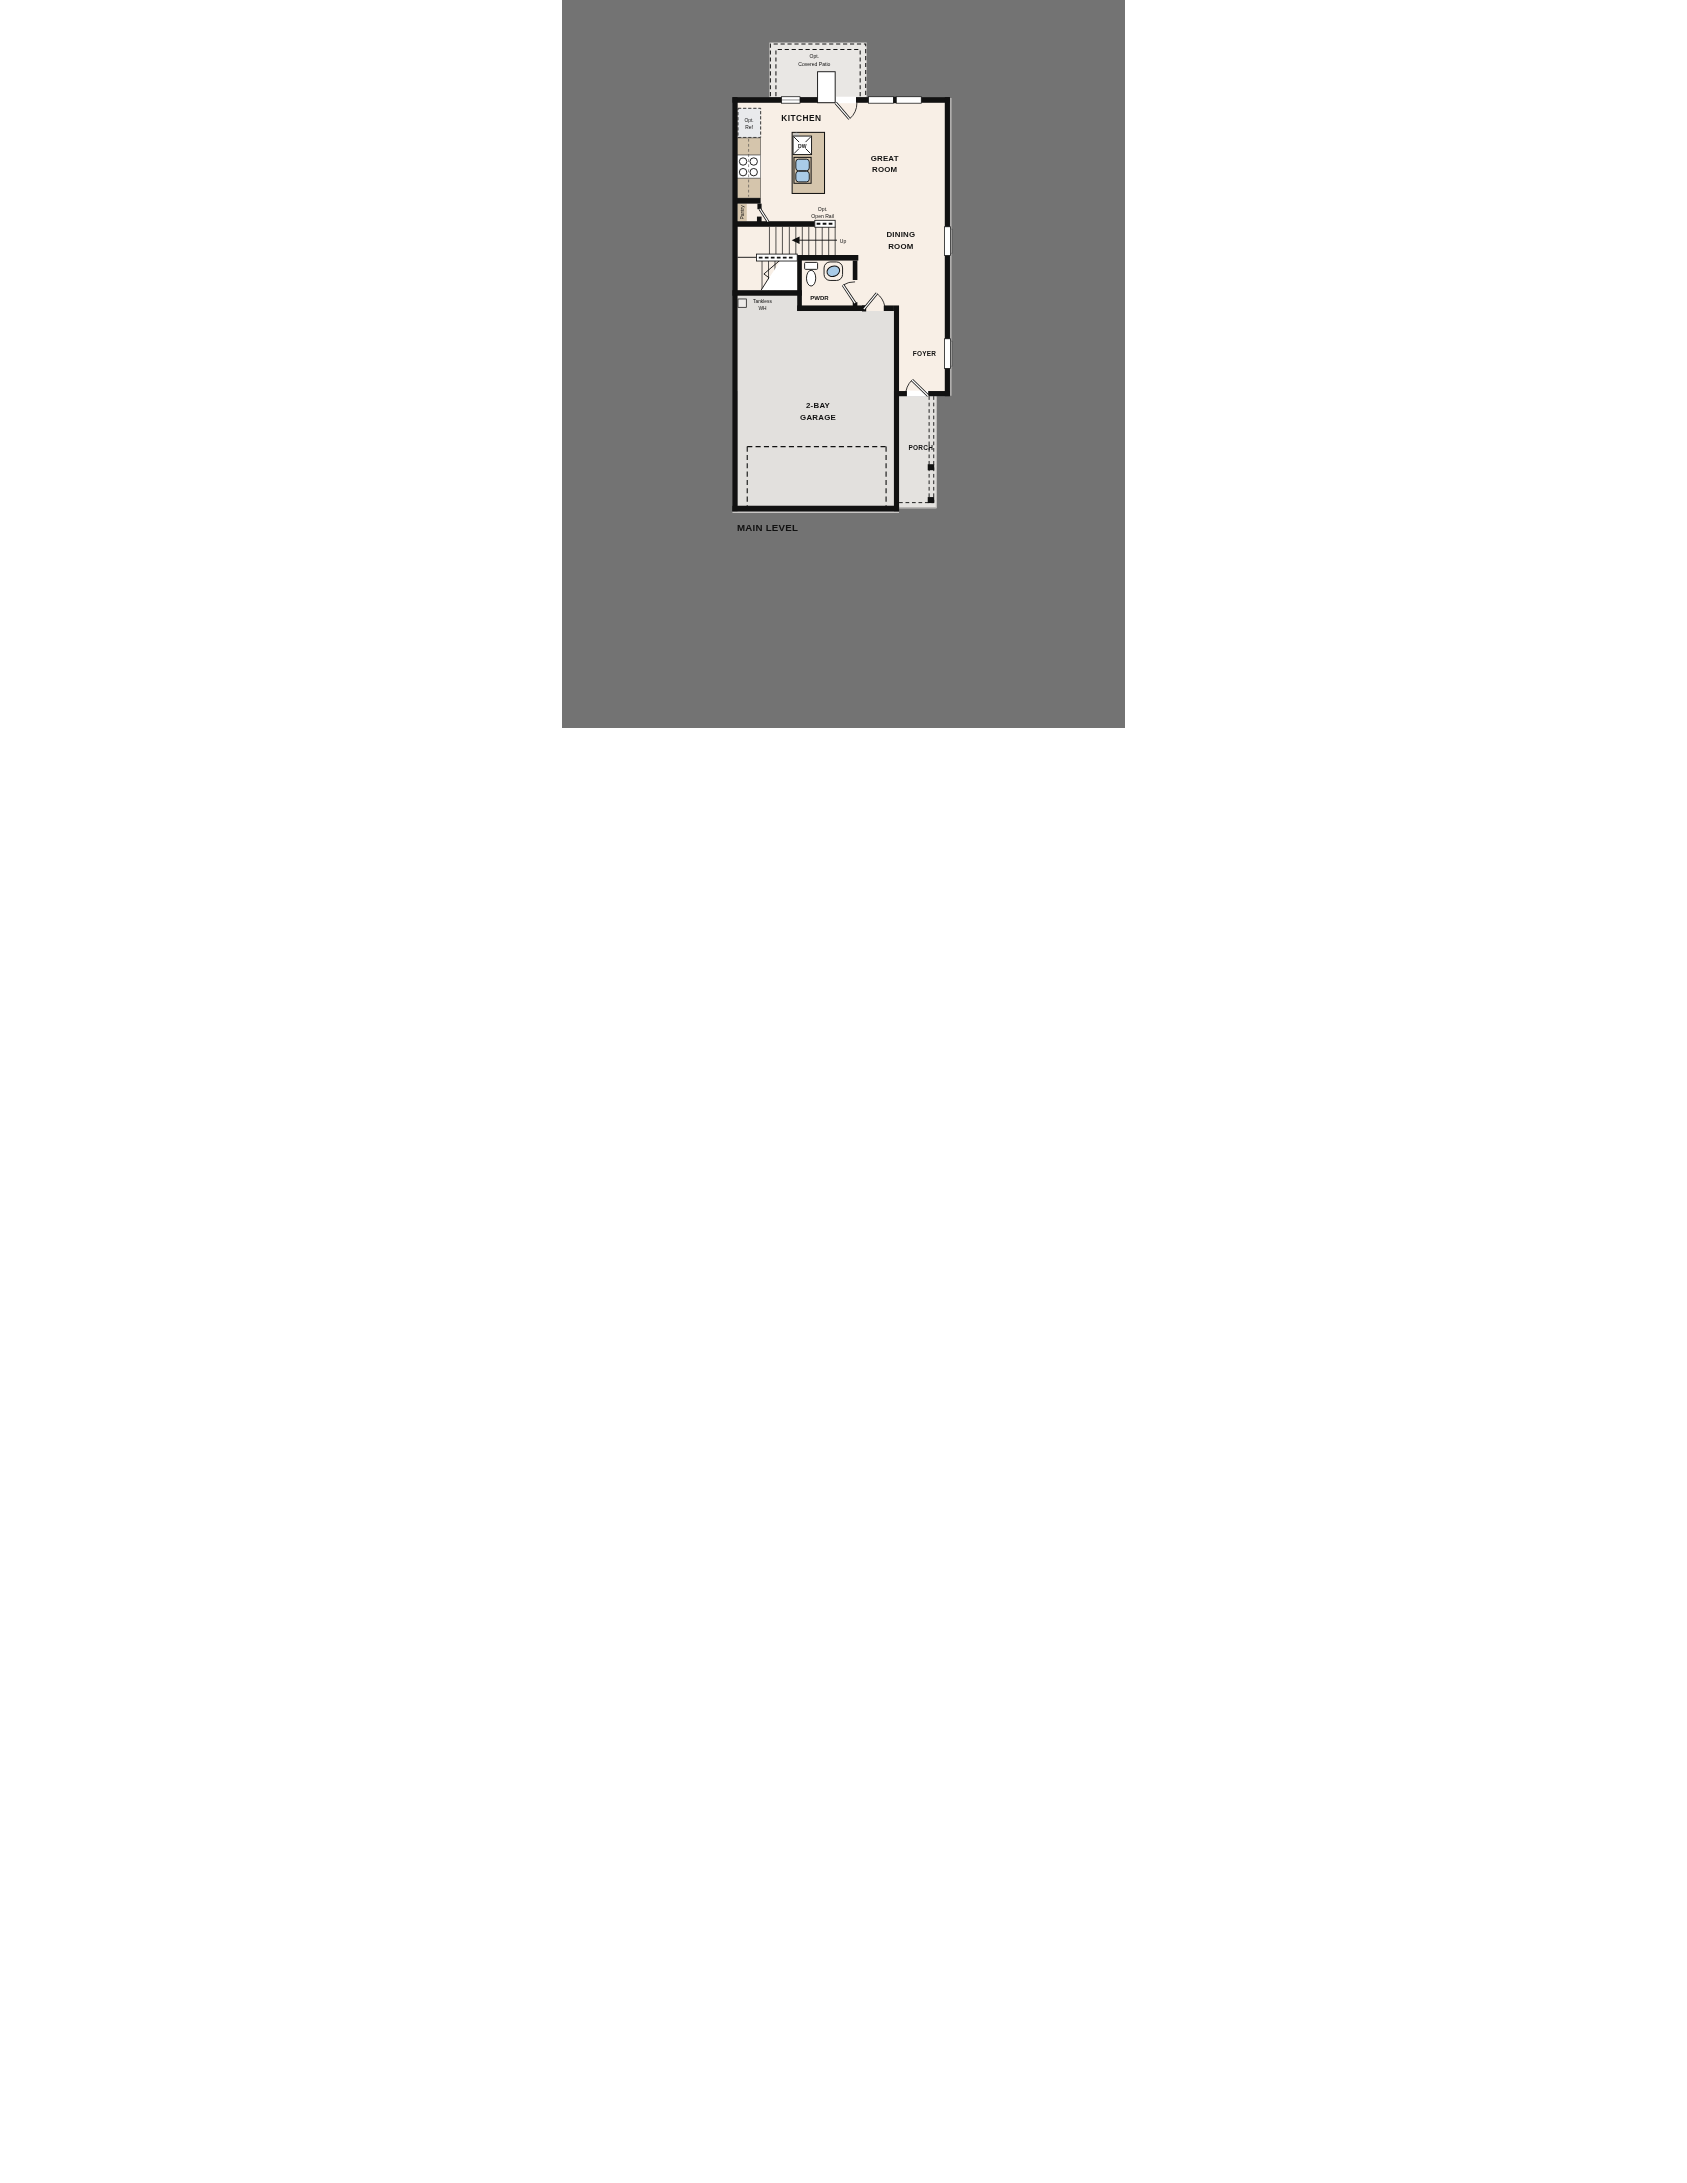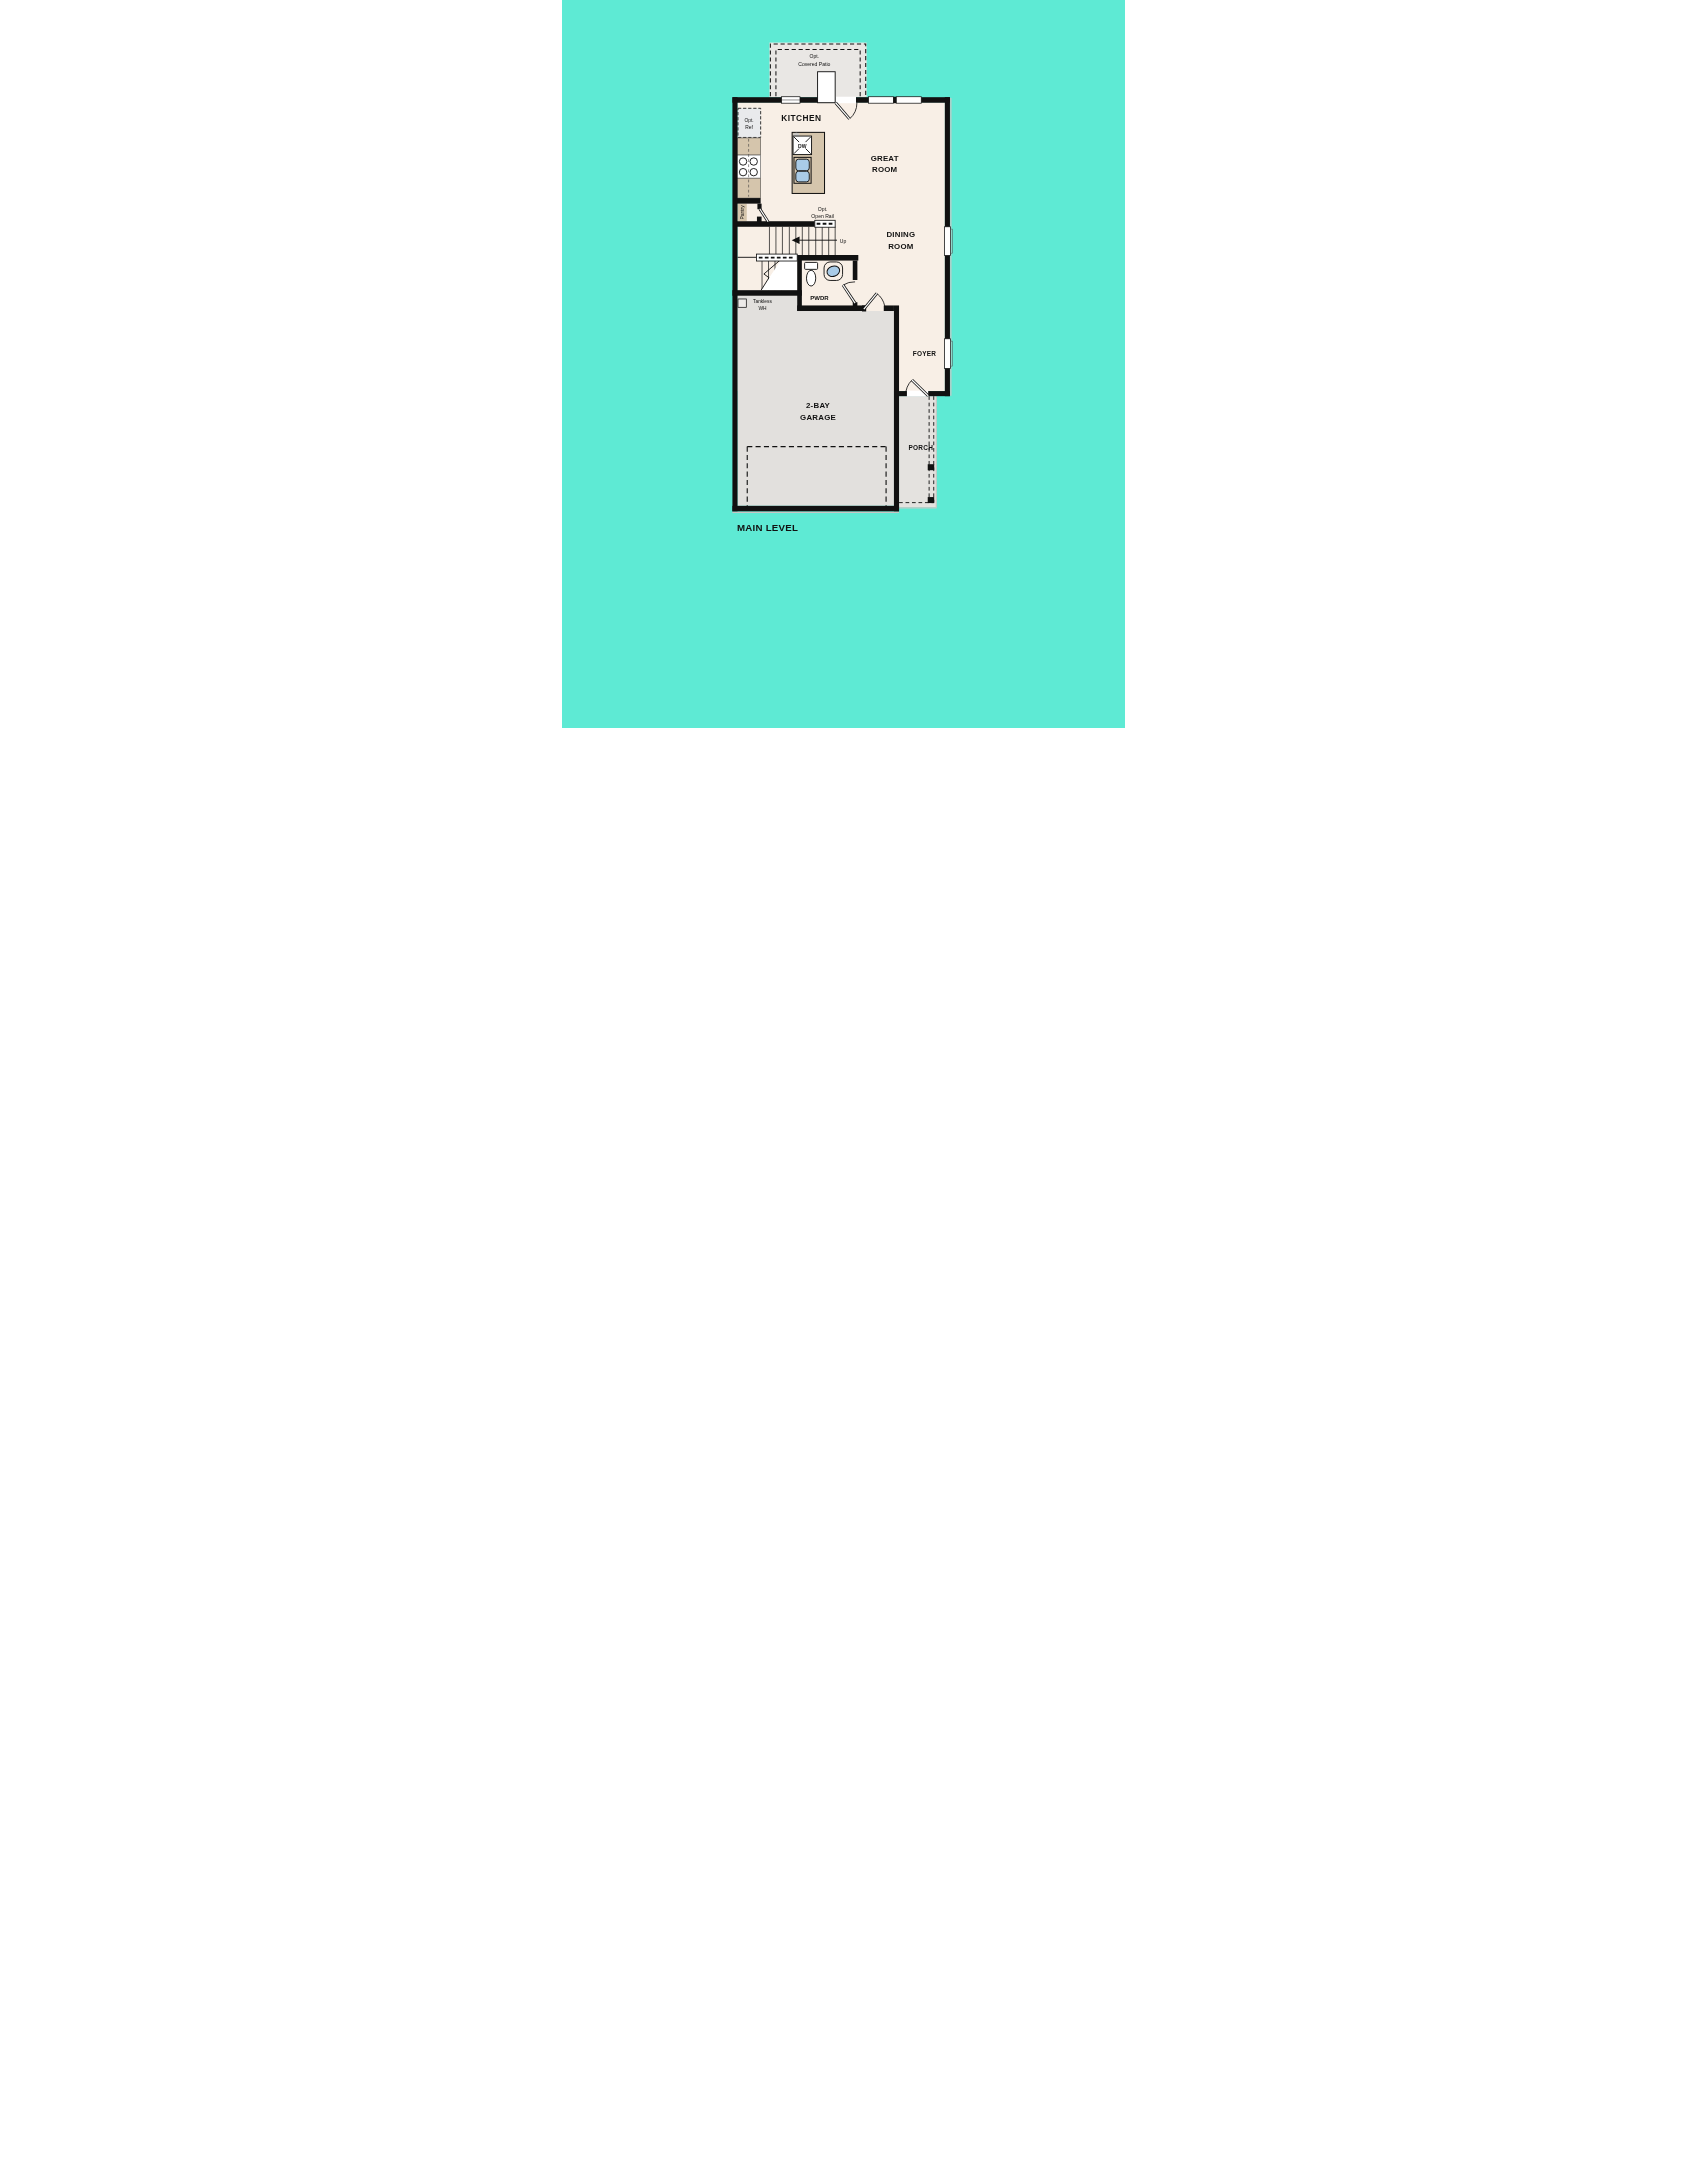--- a/index.html
+++ b/index.html
@@ -1,20 +1,20 @@
 <!DOCTYPE html>
 <html style="--floor: #f8efe6; --patio: #e9e7e4; --garage: #e2e0dd; --porch: #e4e2df; --counter: #d5c5ac; --wall: #111111; --sink_blue: #a9cbe7; --ref_fill: #e9eaec;font-size:7.4px"><head>
 <meta charset="utf-8">
 <style>
   :root{
     --floor:#f8efe6; --patio:#e9e7e4; --garage:#e2e0dd; --porch:#e4e2df;
     --counter:#d5c5ac; --wall:#111111; --sink_blue:#a9cbe7; --ref_fill:#e9eaec;
   }
   html,body{margin:0;padding:0;background:#ffffff;}
-  .plan-wrap{width:563px;margin:0 auto;background:#5eead4;}
+  .plan-wrap{width:563px;margin:0 auto;background:#737373;}
   svg{display:block;}
   svg text{font-family:"Liberation Sans","DejaVu Sans",sans-serif;fill:#111;}
   .room-label{font-size:17px;font-weight:700;letter-spacing:.5px;}
   .room-label-lg{font-size:18px;font-weight:700;letter-spacing:1px;}
   .room-label-md{font-size:14px;font-weight:700;letter-spacing:.5px;}
   .room-label-sm{font-size:13px;font-weight:700;}
   .annot{font-size:11px;font-weight:400;}
   .annot-sm{font-size:10.5px;font-weight:400;}
   .dw-label{font-size:11px;font-weight:700;}
   .title-label{font-size:21px;font-weight:700;letter-spacing:.5px;}

